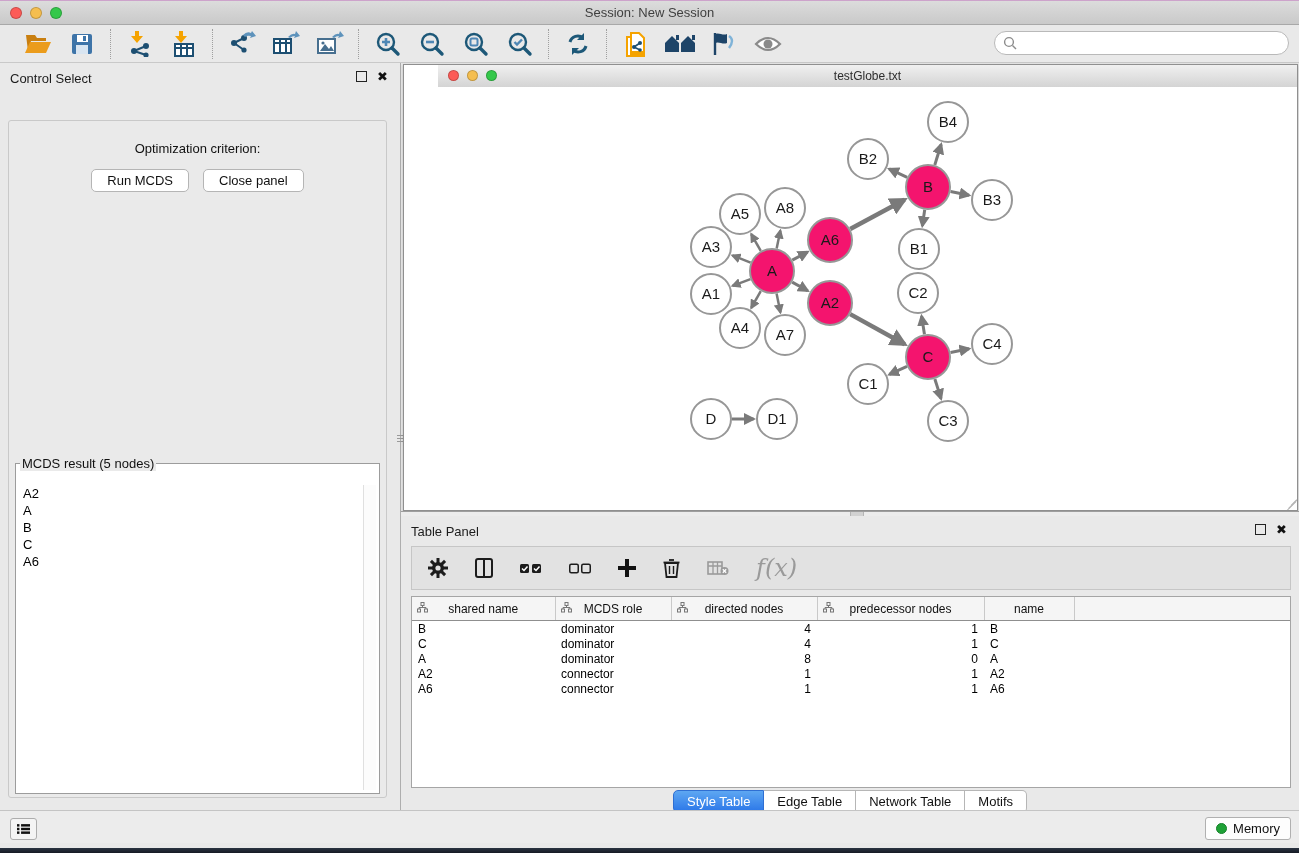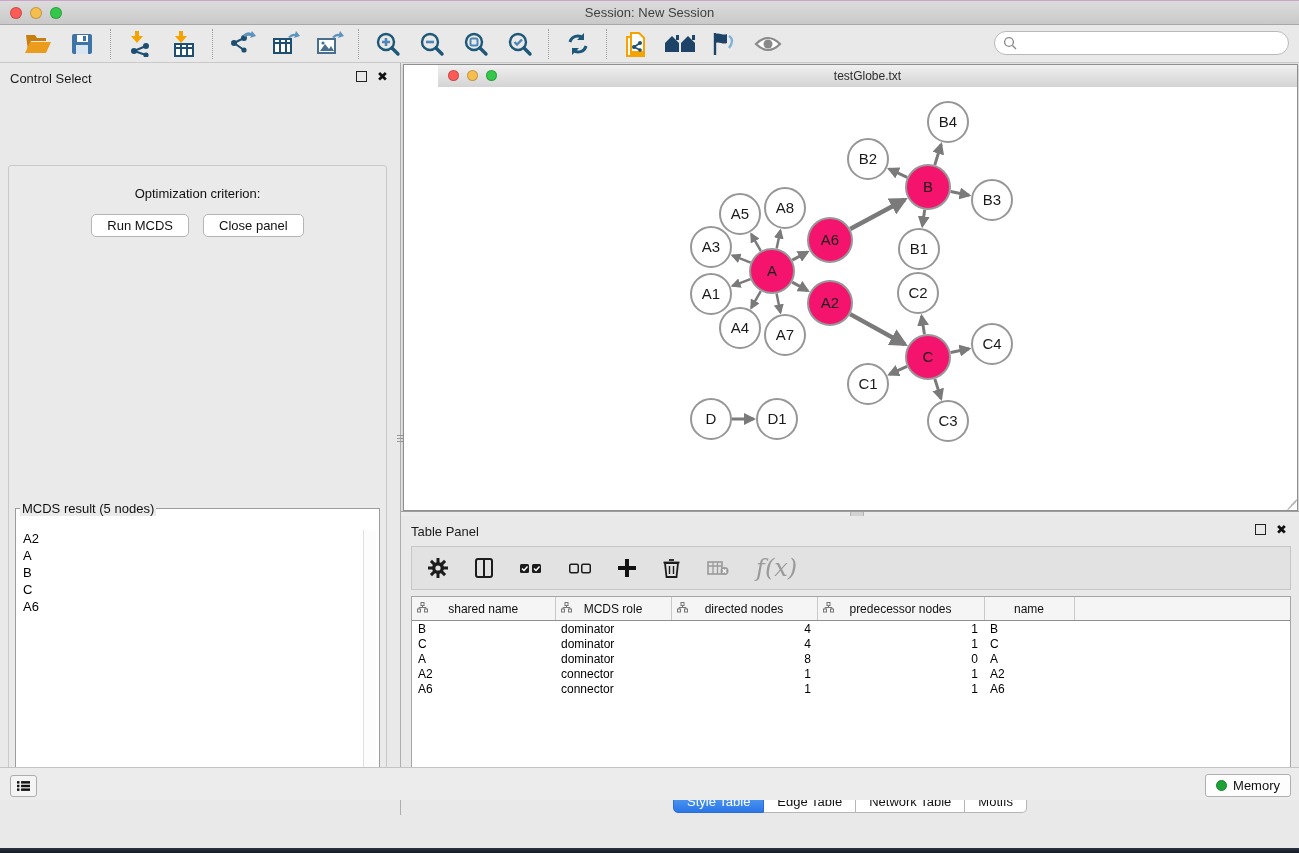--- a/index.html
+++ b/index.html
@@ -31,21 +31,21 @@
   .panel-icons{position:absolute;right:12px;top:8px;display:flex;gap:10px;align-items:center;}
   .float-ico{width:9px;height:9px;border:1.5px solid #222;background:transparent;}
   .close-ico{font-size:13px;font-weight:bold;color:#111;line-height:11px;}
   .ctl-tabs{position:absolute;left:0;right:0;top:33px;display:flex;justify-content:center;}
   .tab{background:#fff;border:1px solid #b6b6b6;border-left:none;font-size:13px;color:#111;
     padding:2px 13px;height:21px;box-sizing:border-box;cursor:pointer;}
   .tab:first-child{border-left:1px solid #b6b6b6;border-radius:4px 0 0 4px;}
   .tab:last-child{border-radius:0 4px 4px 0;}
   .tab.active{background:linear-gradient(#6aabf0,#3079e8);color:#fff;border-color:#3b7cd6;border-radius:4px;}
   .ctl-content{position:absolute;left:8px;right:13px;top:57px;bottom:17px;
-    border:1px solid #c9c9c9;border-radius:3px;background:#eaeaea;margin-top:45px;}
+    border:1px solid #c9c9c9;border-radius:3px;background:#eaeaea;}
   .opt-label{margin-top:20px;text-align:center;font-size:13px;color:#111;}
   .selectbox{position:relative;margin:11px auto 0 auto;width:313px;height:23px;background:#fff;
     border:1px solid #b5b5b5;border-radius:4px;box-sizing:border-box;}
   .selectbox .val{position:absolute;left:9px;top:3px;font-size:13px;color:#111;white-space:nowrap;}
   .stepper{position:absolute;right:0;top:0;width:19px;height:21px;border-radius:0 3px 3px 0;
     background:linear-gradient(#6aabf0,#2f7ae6);display:flex;flex-direction:column;align-items:center;justify-content:center;gap:2px;}
   .stepper i{width:0;height:0;border-left:4px solid transparent;border-right:4px solid transparent;}
   .stepper .up{border-bottom:5px solid #fff;}
   .stepper .dn{border-top:5px solid #fff;}
   .btn-row{margin-top:13px;display:flex;justify-content:center;gap:14px;}
@@ -90,21 +90,21 @@
   td.l{text-align:left;padding-left:12px;}
   td.r{text-align:right;padding-right:8px;}
   td.nm{text-align:left;padding-left:18px;}
   .tp-tabs{position:absolute;left:0;right:0;top:274px;display:flex;justify-content:center;}
   .seg{background:#fff;border:1px solid #b6b6b6;border-left:none;font-size:13px;color:#111;
     padding:3px 13px;height:23px;box-sizing:border-box;cursor:pointer;}
   .seg:first-child{border-left:1px solid #b6b6b6;border-radius:5px 0 0 5px;}
   .seg:last-child{border-radius:0 5px 5px 0;}
   .seg.active{background:linear-gradient(#5ea7f2,#2a76e8);color:#fff;border-color:#2f6fd2;}
   
-  .status-bar{position:absolute;left:0;top:767px;width:100%;height:33px;background:#ececec;border-top:1px solid #c4c4c4;box-sizing:border-box;}
+  .status-bar{position:absolute;left:0;top:810px;width:100%;height:33px;background:#ececec;border-top:1px solid #c4c4c4;box-sizing:border-box;}
   .list-btn{position:absolute;left:10px;top:7px;width:27px;height:22px;background:#f4f4f4;border:1px solid #adadad;
     border-radius:3px;display:flex;align-items:center;justify-content:center;cursor:pointer;}
   .mem-btn{position:absolute;right:8px;top:6px;height:23px;background:#fdfdfd;border:1px solid #b0b0b0;border-radius:3px;
     display:flex;align-items:center;gap:6px;padding:0 10px;font-size:13px;color:#111;cursor:pointer;}
   .mem-dot{width:11px;height:11px;border-radius:50%;background:#1ea136;border:1px solid #15812a;box-sizing:border-box;}
   .bottom-strip{position:absolute;left:0;top:848px;width:100%;height:5px;background:linear-gradient(#2b3442,#151a24);}
 </style>
 </head>
 <body>
 

